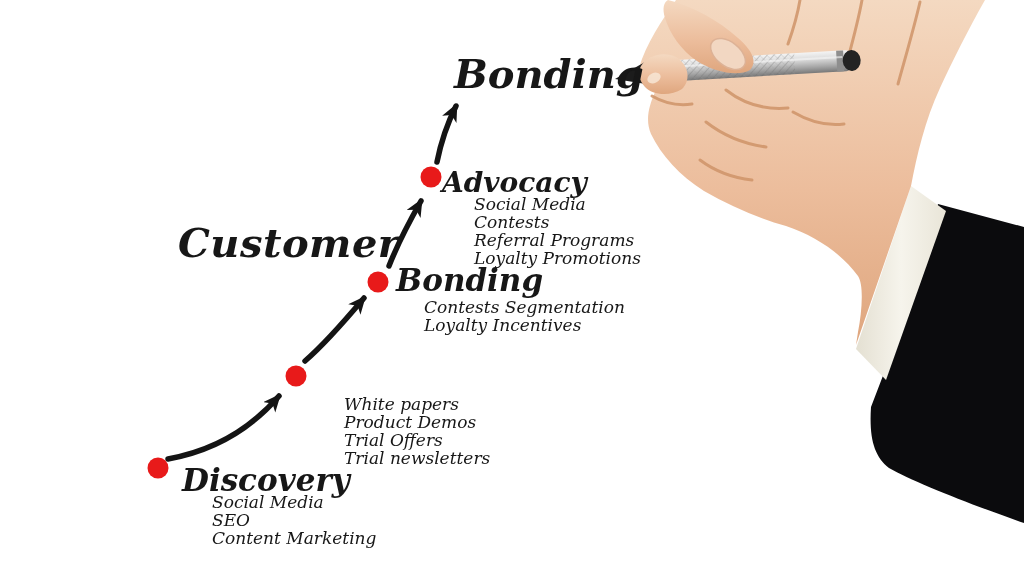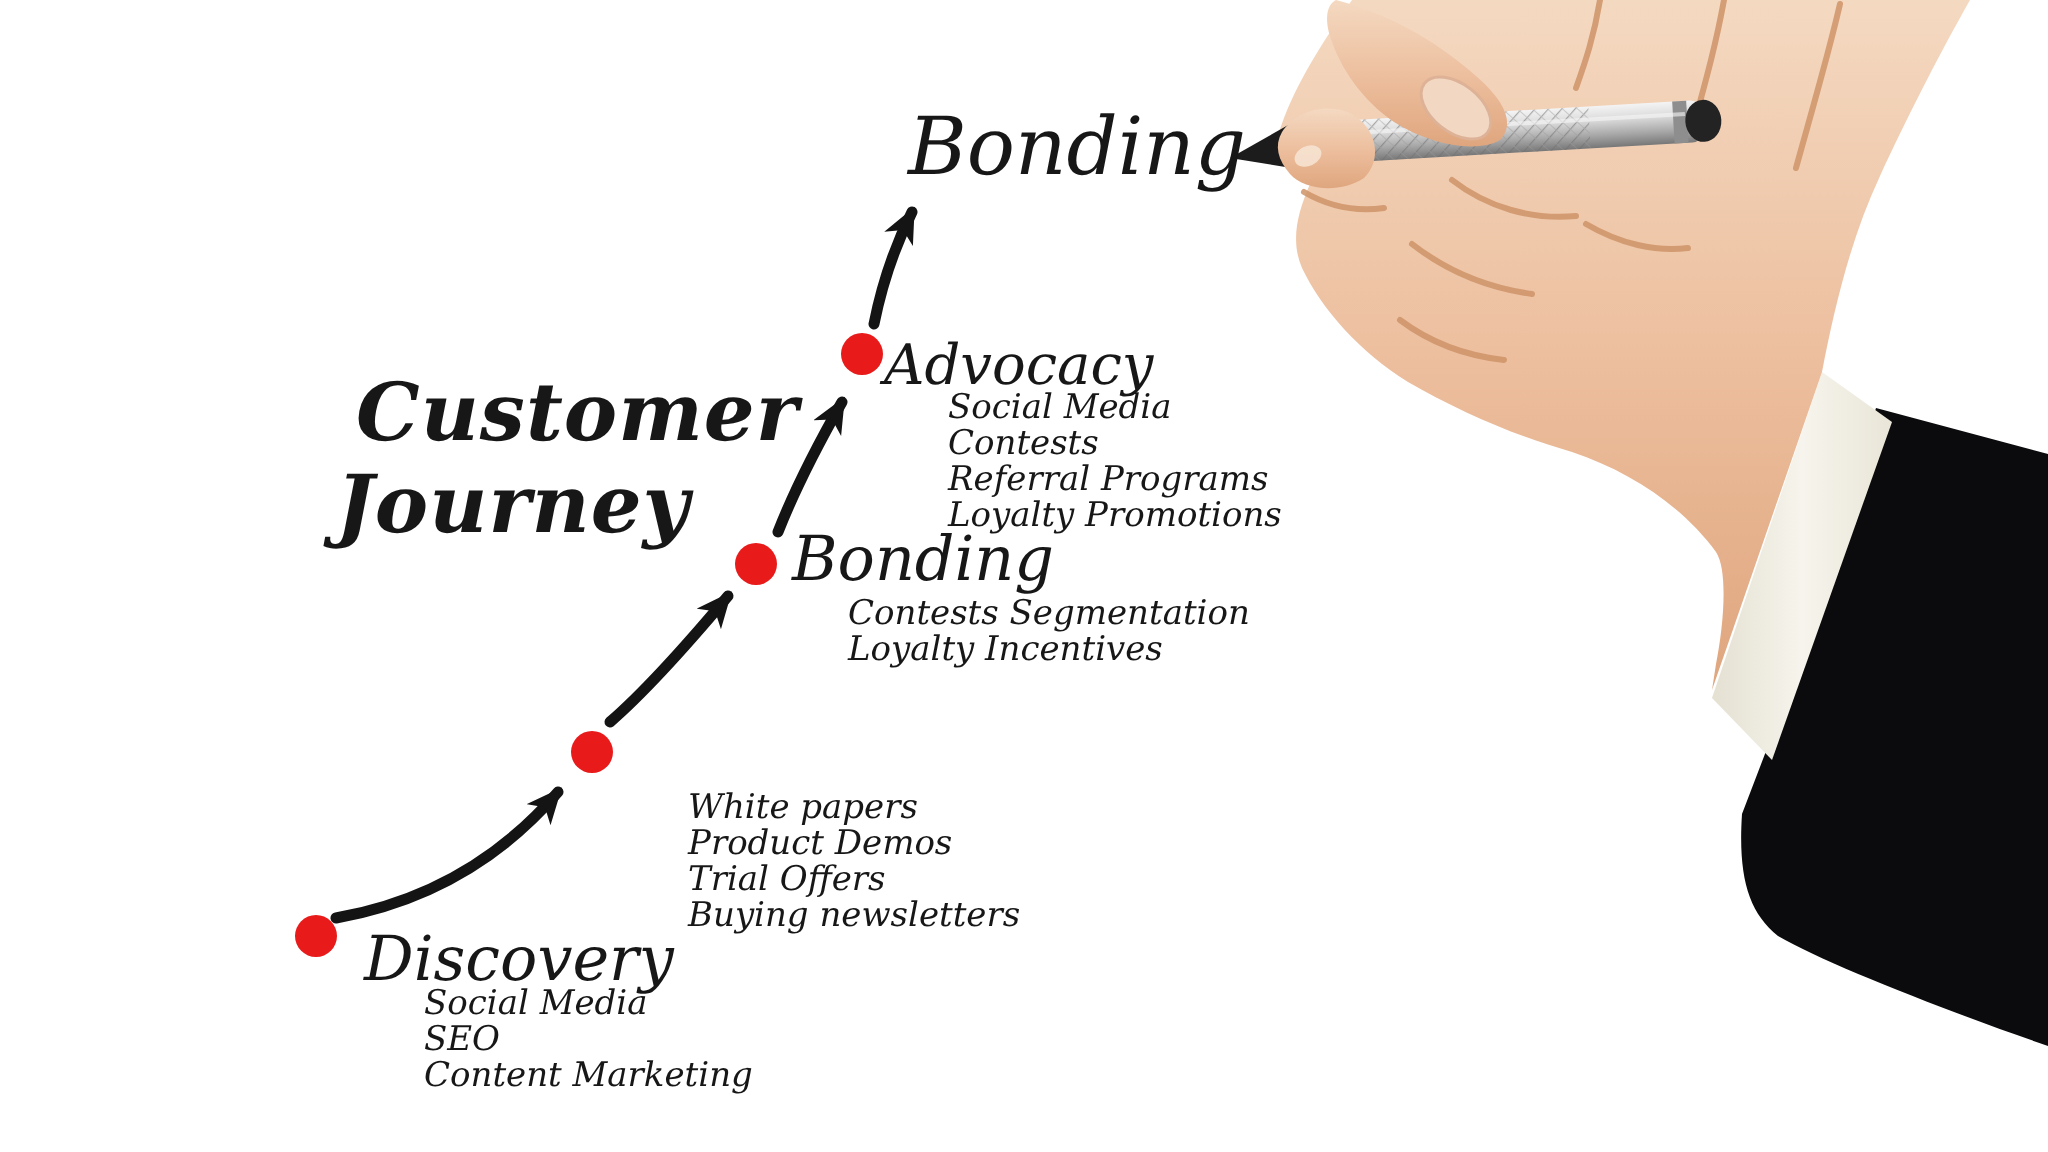--- a/index.html
+++ b/index.html
@@ -6,23 +6,23 @@
   .stage-wrap{
     position:relative;width:1024px;height:576px;overflow:hidden;background:#ffffff;
     font-family:"DejaVu Serif","Liberation Serif",serif;color:#171717;
   }
   .abs{position:absolute;}
   svg.scene{position:absolute;left:0;top:0;width:1024px;height:576px;}
   .hand-title{
     font-style:italic;font-weight:700;font-size:40px;line-height:46px;letter-spacing:.5px;
     white-space:nowrap;
   }
-  .hand-title .l1{margin-left:10px;}
+  .hand-title .l1{margin-left:10px;margin-top:36px;}
   .stage-title{
-    font-style:italic;font-weight:400;white-space:nowrap;line-height:1;
+    font-style:italic;font-weight:700;white-space:nowrap;line-height:1;
   }
   .stage-items{
     font-style:italic;font-weight:400;font-size:17px;line-height:18px;white-space:nowrap;
   }
   .t-discovery{left:182px;top:465px;font-size:31px;}
   .t-evaluation{left:312px;top:359px;font-size:31px;}
   .t-buying{left:396px;top:265px;font-size:31px;}
   .t-advocacy{left:442px;top:169px;font-size:28px;}
   .t-bonding{left:454px;top:54px;font-size:40px;}
   .i-discovery{left:212px;top:493px;}
@@ -135,35 +135,34 @@
                C 752 50 758 62 750 70
                C 738 77 714 72 697 61
                C 681 50 670 34 665 18
                C 662 8 664 2 668 0 Z" fill="url(#skinGrad)"></path>
       <ellipse cx="728" cy="54" rx="20" ry="12" transform="rotate(38 728 54)" fill="#f2d7c2" stroke="#ddb296" stroke-width="1.5"></ellipse>
     </g>
   </svg>
 
   <div class="abs hand-title cj">
     <div class="l1">Customer</div>
-    <div class="l2">Journey</div>
   </div>
 
   <div class="abs stage-title t-discovery">Discovery</div>
   <div class="abs stage-items i-discovery">
     <div>Social Media</div>
     <div>SEO</div>
     <div>Content Marketing</div>
   </div>
 
   <div class="abs stage-items i-evaluation">
     <div>White papers</div>
     <div>Product Demos</div>
     <div>Trial Offers</div>
-    <div>Buying newsletters</div>
+    <div>Trial newsletters</div>
   </div>
 
   <div class="abs stage-title t-buying">Bonding</div>
   <div class="abs stage-items i-buying">
     <div>Contests Segmentation</div>
     <div>Loyalty Incentives</div>
   </div>
 
   <div class="abs stage-title t-advocacy">Advocacy</div>
   <div class="abs stage-items i-advocacy">

